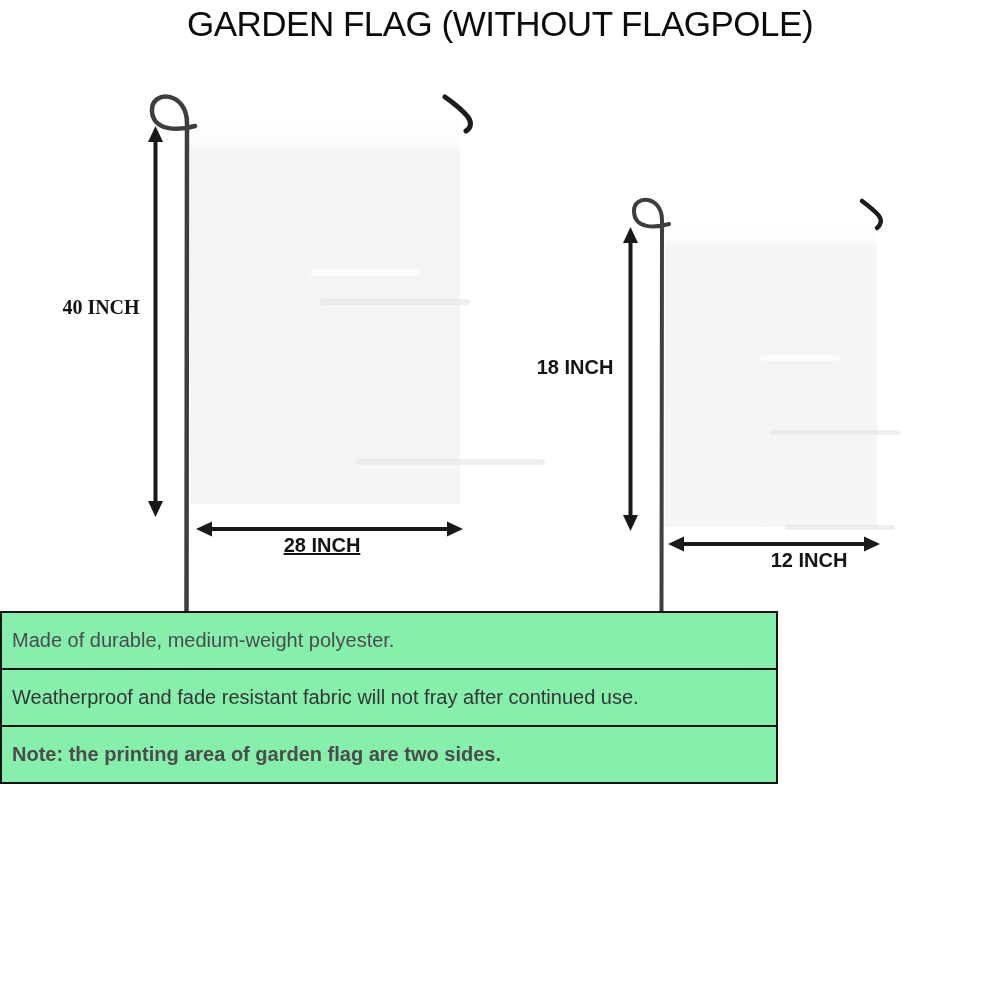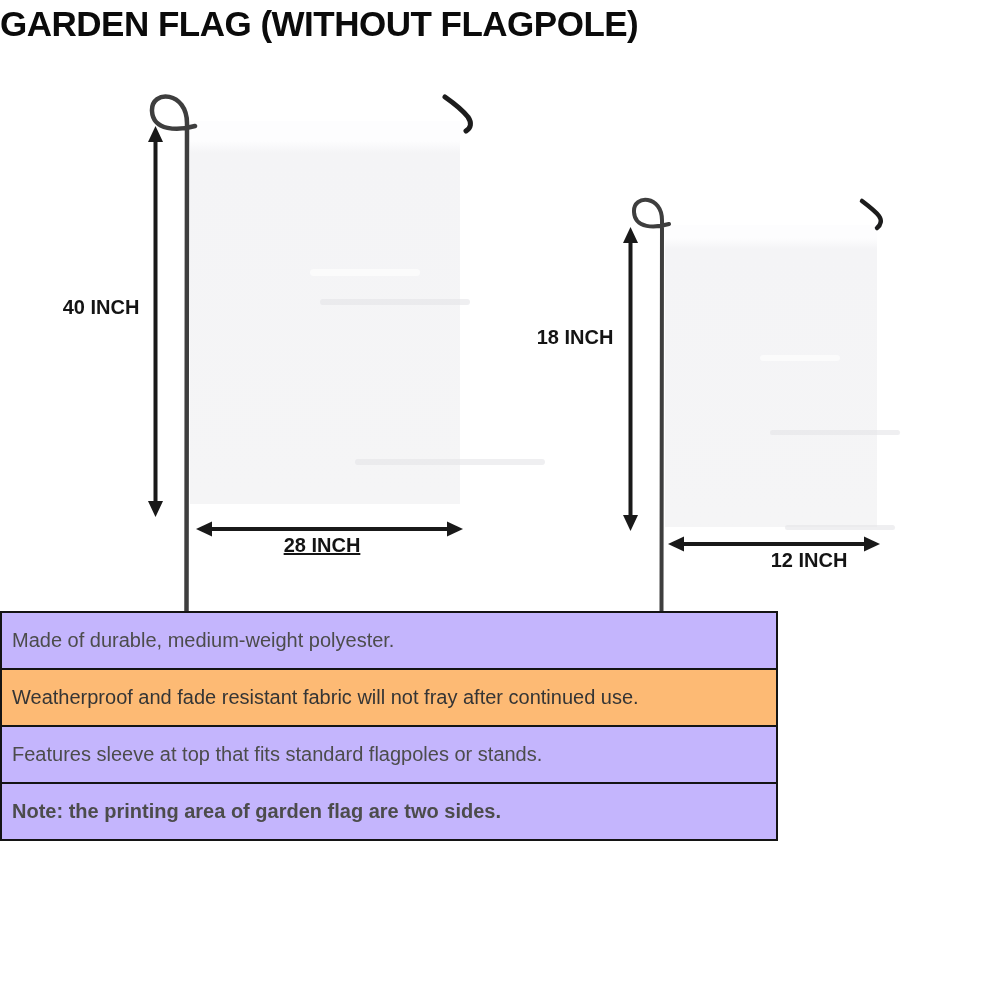--- a/index.html
+++ b/index.html
@@ -9,23 +9,23 @@
     height: 1000px;
     background: #ffffff;
     overflow: hidden;
     font-family: "Liberation Sans", sans-serif;
   }
 
   
   .title-block {
     position: absolute;
     top: 4px; left: 0; width: 100%;
-    text-align: left;
+    text-align: center;
     color: #0b0b0b;
-    font-weight: 700;
+    font-weight: 400;
     letter-spacing: -0.5px;
   }
   .title-line { font-size: 35px; line-height: 39px; }
 
   
   .flag { position: absolute; }
   .flag-large {
     left: 190px; top: 121px; width: 270px; height: 383px;
     background: linear-gradient(180deg, #fdfdfe 0px, #fdfdfe 20px, #f4f4f6 32px, #f5f5f6 100%);
   }
@@ -41,43 +41,43 @@
 
   
   .dim-label {
     position: absolute;
     font-size: 20px;
     font-weight: 700;
     color: #141414;
     text-align: center;
     white-space: nowrap;
   }
-  .lbl-40 { left: 46px;  top: 296px; width: 110px; }
+  .lbl-40 { left: 46px;  top: 296px; width: 110px; font-family: Liberation Serif, serif; }
   .lbl-28 { left: 242px; top: 534px; width: 160px; text-decoration: underline; }
-  .lbl-18 { left: 495px; top: 326px; width: 160px; }
+  .lbl-18 { left: 495px; top: 356px; width: 160px; }
   .lbl-12 { left: 729px; top: 549px; width: 160px; }
 
   
   .features {
     position: absolute;
     left: 0; top: 611px;
     width: 774px;
     border: 2px solid #141414;
   }
   .feature-row {
     height: 55px;
     display: flex;
     align-items: center;
     padding-left: 10px;
     font-size: 20px;
     border-bottom: 2px solid #141414;
   }
   .feature-row:last-child { border-bottom: none; font-weight: bold; }
-  .feature-row.shaded { background: #c4b5fd; color: #4c4c4c; }
-  .feature-row.plain  { background: #fdba74; color: #353535; }
+  .feature-row.shaded { background: #86efac; color: #4c4c4c; }
+  .feature-row.plain  { background: #86efac; color: #353535; }
 </style>
 </head>
 <body>
 
 <div class="page">
 
   <div class="title-block">
     <div class="title-line">GARDEN FLAG (WITHOUT FLAGPOLE)</div>
   </div>
 
@@ -142,20 +142,17 @@
   <div class="dim-label lbl-12">12 INCH</div>
 
   <div class="features">
     <div class="feature-row shaded">
       <span>Made of durable, medium-weight polyester.</span>
     </div>
     <div class="feature-row plain">
       <span>Weatherproof and fade resistant fabric will not fray after continued use.</span>
     </div>
     <div class="feature-row shaded">
-      <span>Features sleeve at top that fits standard flagpoles or stands.</span>
-    </div>
-    <div class="feature-row shaded">
       <span>Note: the printing area of garden flag are two sides.</span>
     </div>
   </div>
 
 </div>
 
 </body></html>

